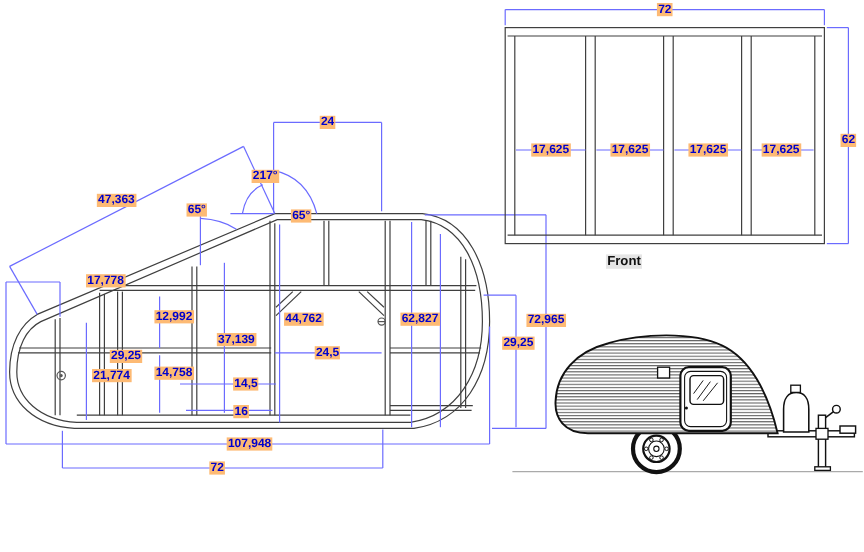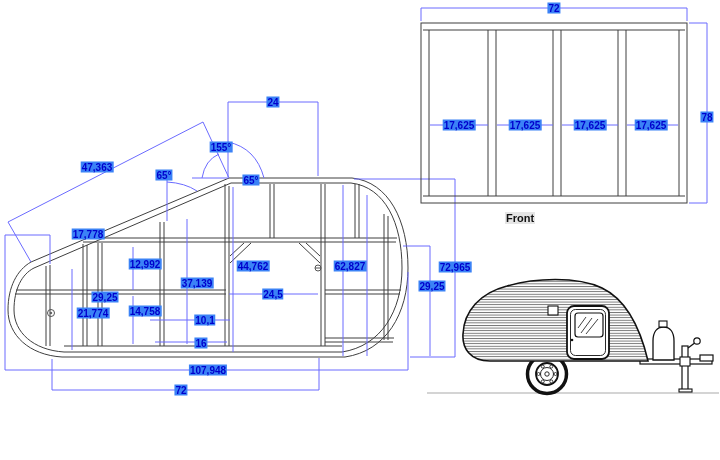--- a/index.html
+++ b/index.html
@@ -1,20 +1,20 @@
 <!DOCTYPE html>
 <html><head>
 <meta charset="utf-8">
 <style>
   html,body{margin:0;padding:0;background:#fff;}
   .stage{position:relative;width:720px;height:460px;background:#fff;overflow:hidden;
          font-family:"Liberation Sans",sans-serif;}
   .stage svg{position:absolute;left:0;top:0;}
   .dim{position:absolute;transform:translate(-50%,-50%);font:bold 10px "Liberation Sans",sans-serif;
-       color:#0000cc;background:#3b82f6;padding:0 1px;line-height:11px;white-space:nowrap;z-index:5;}
+       color:#0000cc;background:#fdba74;padding:0 1px;line-height:11px;white-space:nowrap;z-index:5;}
   .caption{position:absolute;transform:translate(-50%,-50%);font:bold 11px "Liberation Sans",sans-serif;
        color:#111;background:#e5e5e5;padding:0 1px;white-space:nowrap;z-index:5;}
 </style>
 </head>
 <body>
 
 <div class="stage">
 
 <svg width="720" height="460" viewBox="0 0 720 460">
   <defs>
@@ -202,41 +202,41 @@
       <rect x="575" y="313" width="28" height="24" rx="3" stroke-width="1.2"></rect>
       <path d="M 581,333 L 592,318" stroke-width="0.8"></path>
       <path d="M 586,334 L 598,319" stroke-width="0.8"></path>
       <path d="M 578,328 L 586,317" stroke-width="0.8"></path>
       <circle cx="572" cy="340" r="1.3" fill="#111" stroke="none"></circle>
     </g>
   </g>
 </svg>
 
 <div class="dim" style="left:273px;top:102px">24</div>
-<div class="dim" style="left:221px;top:147px">155°</div>
+<div class="dim" style="left:221px;top:147px">217°</div>
 <div class="dim" style="left:164px;top:175px">65°</div>
 <div class="dim" style="left:251px;top:180px">65°</div>
 <div class="dim" style="left:97px;top:167px">47,363</div>
 <div class="dim" style="left:88px;top:234px">17,778</div>
 <div class="dim" style="left:105px;top:297px">29,25</div>
 <div class="dim" style="left:93px;top:313px">21,774</div>
 <div class="dim" style="left:145px;top:264px">12,992</div>
 <div class="dim" style="left:145px;top:311px">14,758</div>
 <div class="dim" style="left:197px;top:283px">37,139</div>
-<div class="dim" style="left:205px;top:320px">10,1</div>
+<div class="dim" style="left:205px;top:320px">14,5</div>
 <div class="dim" style="left:201px;top:343px">16</div>
 <div class="dim" style="left:273px;top:294px">24,5</div>
 <div class="dim" style="left:253px;top:266px">44,762</div>
 <div class="dim" style="left:350px;top:266px">62,827</div>
 <div class="dim" style="left:455px;top:267px">72,965</div>
 <div class="dim" style="left:432px;top:286px">29,25</div>
 <div class="dim" style="left:208px;top:370px">107,948</div>
 <div class="dim" style="left:181px;top:390px">72</div>
 
 <div class="dim" style="left:554px;top:8px">72</div>
-<div class="dim" style="left:707px;top:117px">78</div>
+<div class="dim" style="left:707px;top:117px">62</div>
 <div class="dim" style="left:459px;top:125px">17,625</div>
 <div class="dim" style="left:525px;top:125px">17,625</div>
 <div class="dim" style="left:590px;top:125px">17,625</div>
 <div class="dim" style="left:651px;top:125px">17,625</div>
 <div class="caption" style="left:520px;top:218px">Front</div>
 
 </div>
 
 </body></html>

